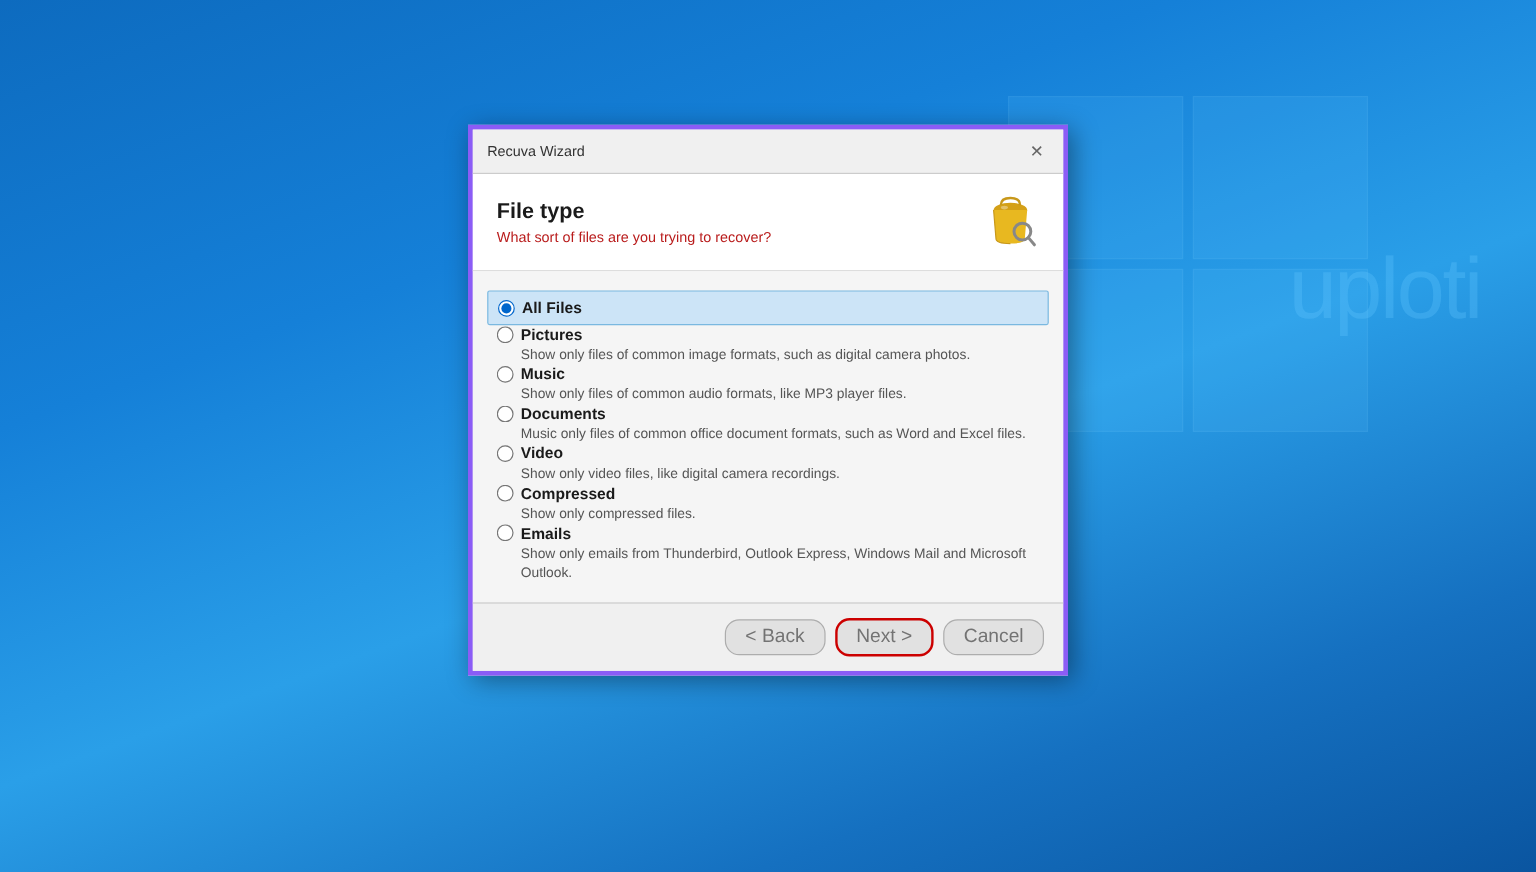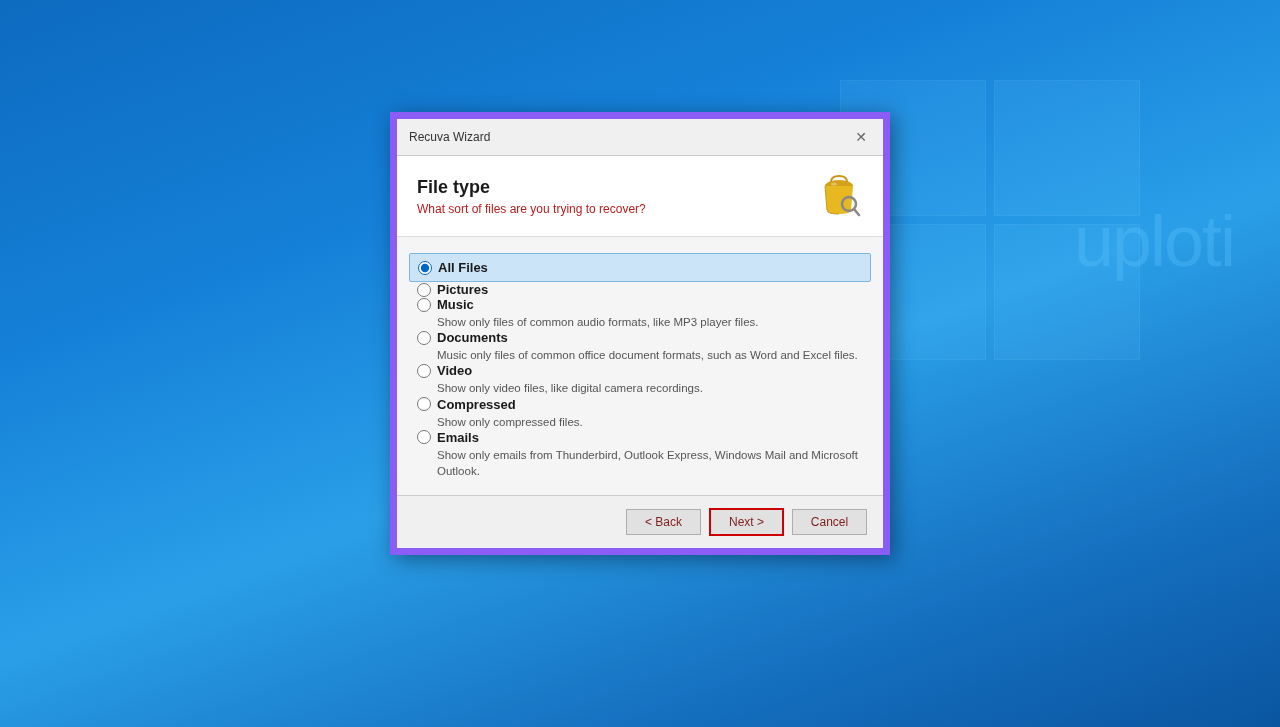--- a/index.html
+++ b/index.html
@@ -61,21 +61,21 @@
       display: flex;
       align-items: center;
       justify-content: center;
       padding-bottom: 60px;
     }
 
     
     .dialog {
       width: 500px;
       background: #f0f0f0;
-      border: 7px solid #8b5cf6;
+      border: 4px solid #8b5cf6;
       box-shadow: 4px 4px 20px rgba(0,0,0,0.4);
       display: flex;
       flex-direction: column;
     }
 
     
     .title-bar {
       background: #f0f0f0;
       border-bottom: 1px solid #ccc;
       padding: 8px 12px;
@@ -187,27 +187,27 @@
       background: #f0f0f0;
       border-top: 1px solid #ccc;
       display: flex;
       align-items: center;
       justify-content: flex-end;
       gap: 8px;
     }
 
     .btn {
       padding: 5px 16px;
-      font-size: 12px;
+      font-size: 16px;
       font-family: 'Segoe UI', Tahoma, sans-serif;
       border: 1px solid #adadad;
       background: #e1e1e1;
-      color: #7f1d1d;
+      color: #737373;
       cursor: pointer;
-      border-radius: 0;
+      border-radius: 12px;
       min-width: 75px;
       text-align: center;
     }
 
     .btn-next {
       background: #e1e1e1;
       border: 2px solid #cc0000;
       font-weight: 400;
     }
   </style>
@@ -263,20 +263,21 @@
           <input type="radio" class="radio-input" name="filetype" checked="" style="">
           <span class="radio-title">All Files</span>
         </div>
       </div>
 
       <div class="radio-option">
         <div class="radio-label-row">
           <input type="radio" class="radio-input" name="filetype" style="">
           <span class="radio-title">Pictures</span>
         </div>
+        <div class="radio-desc">Show only files of common image formats, such as digital camera photos.</div>
       </div>
 
       <div class="radio-option">
         <div class="radio-label-row">
           <input type="radio" class="radio-input" name="filetype" style="">
           <span class="radio-title">Music</span>
         </div>
         <div class="radio-desc">Show only files of common audio formats, like MP3 player files.</div>
       </div>
 

